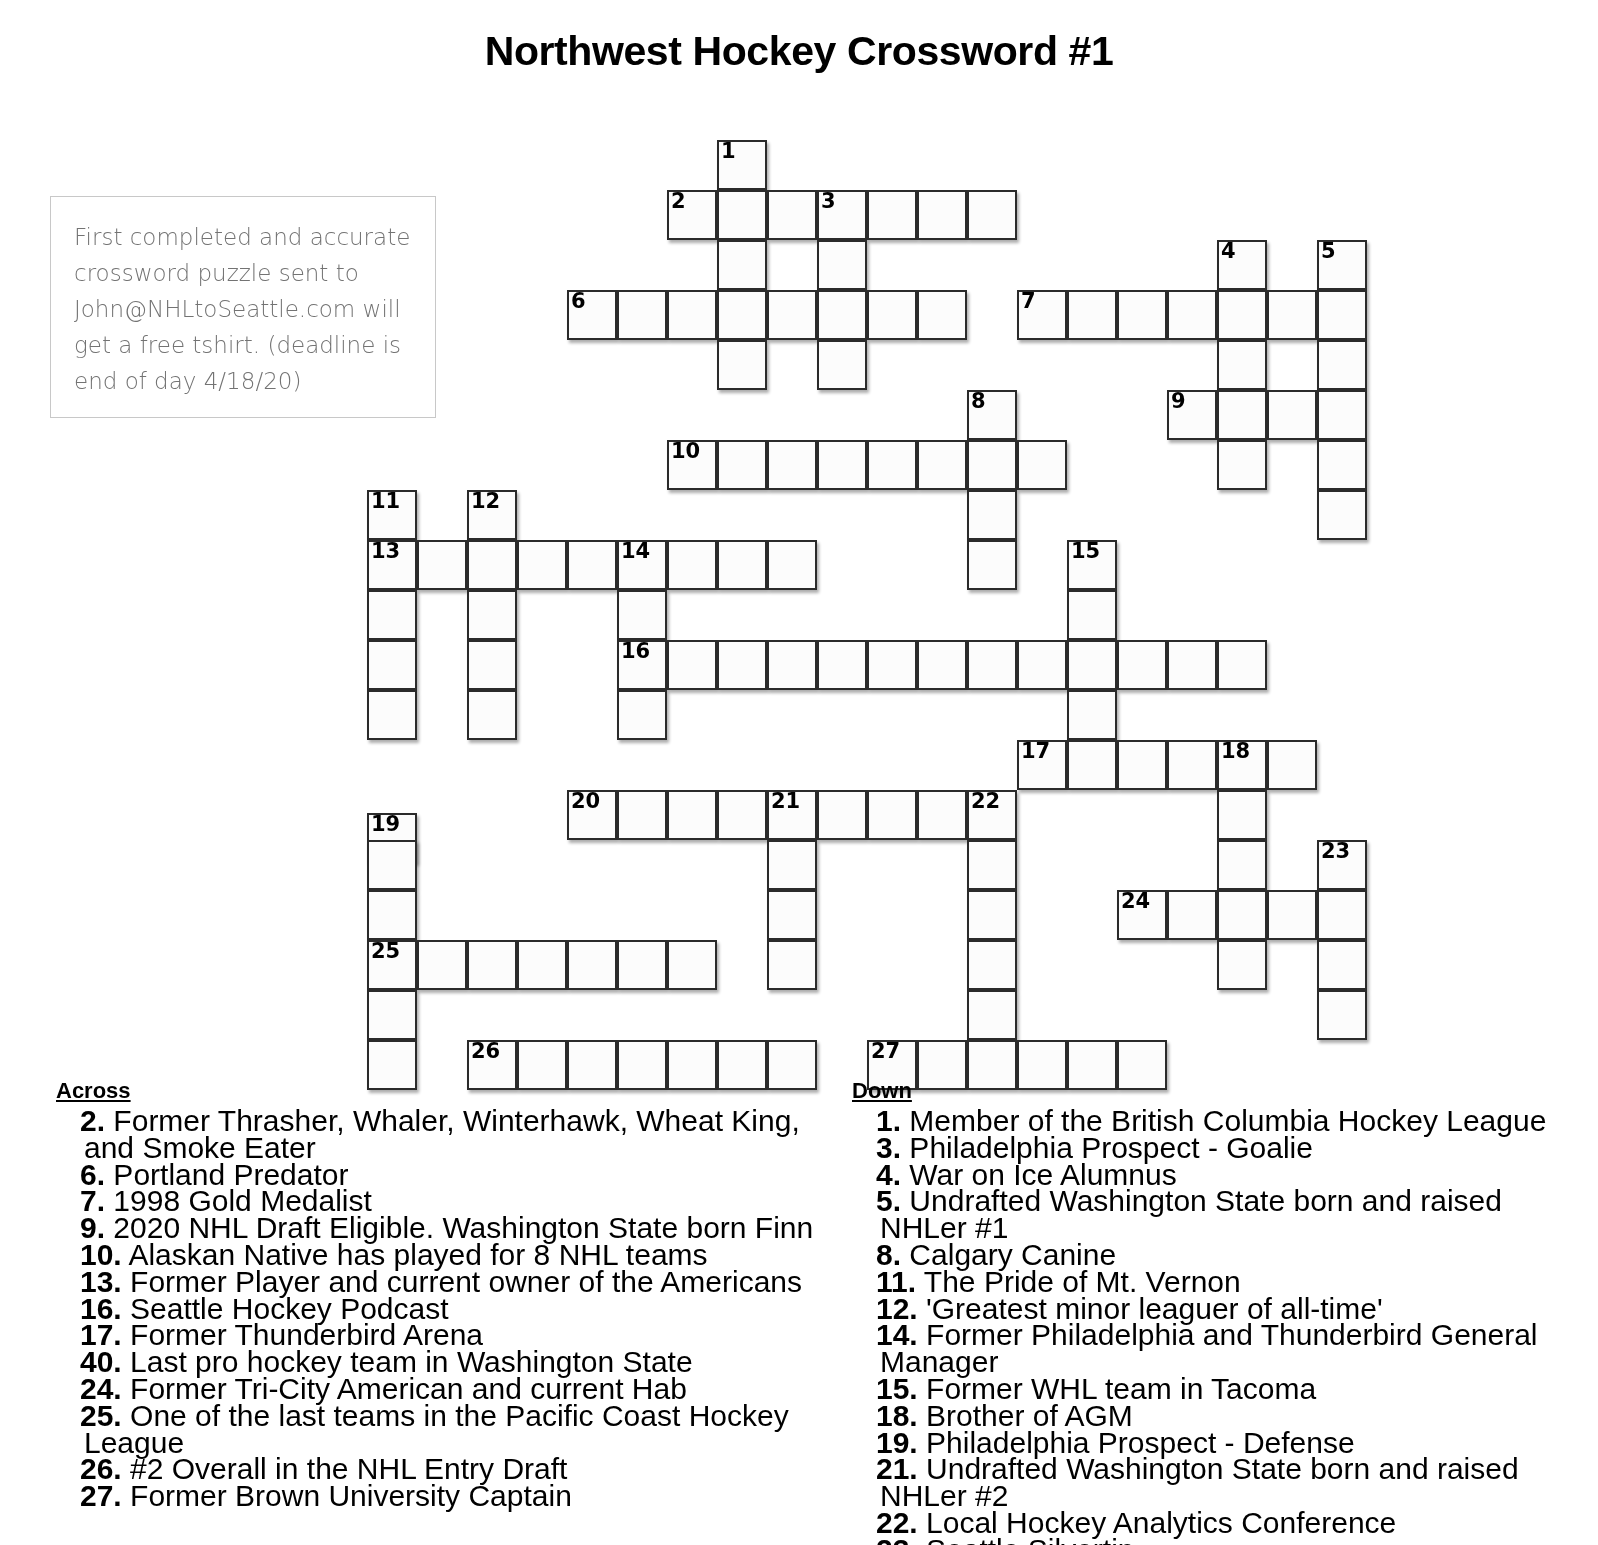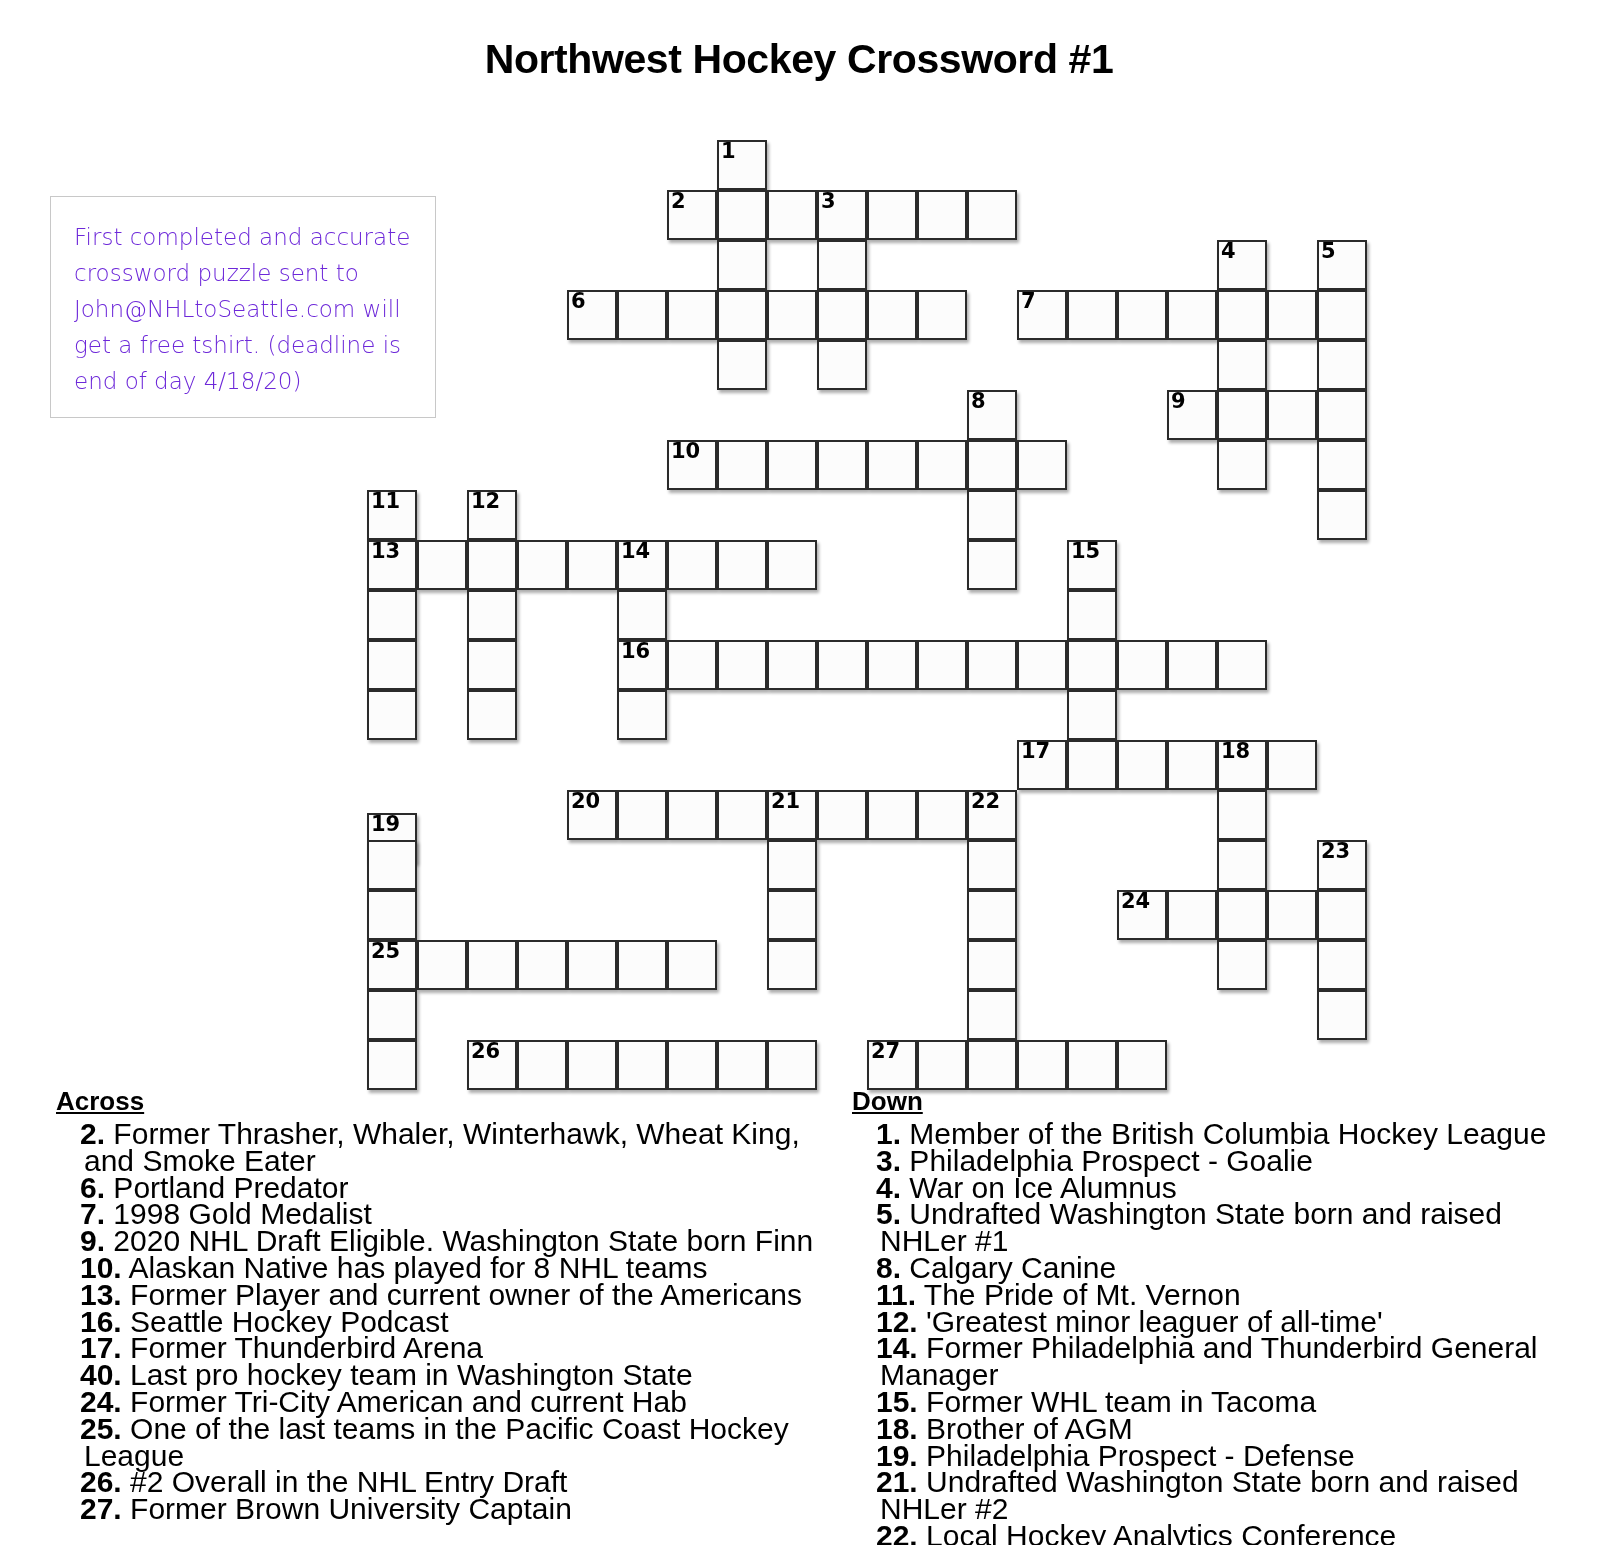--- a/index.html
+++ b/index.html
@@ -15,21 +15,21 @@
     position: relative;
     overflow: hidden;
   }
 
   #page-title {
     text-align: center;
     font-size: 41px;
     font-weight: bold;
     letter-spacing: -0.4px;
     margin: 0;
-    padding-top: 36px;
+    padding-top: 28px;
     font-family: "Liberation Sans", sans-serif;
   }
 
   
   #note-box {
     position: absolute;
     left: 50px;
     top: 196px;
     width: 386px;
     height: 222px;
@@ -37,21 +37,21 @@
     box-sizing: border-box;
     background: #ffffff;
   }
   #note-box .note-text {
     position: absolute;
     left: 23px;
     top: 22px;
     right: 12px;
     font-size: 23px;
     line-height: 36px;
-    color: #6d28d9;
+    color: #737373;
     font-family: "DejaVu Sans", sans-serif;
     font-weight: 300;
   }
 
   
   #grid-wrap {
     position: absolute;
     left: 0;
     top: 0;
     width: 1598px;
@@ -88,24 +88,24 @@
     height: 470px;
   }
   .clue-col {
     position: absolute;
     top: 0;
   }
   #across-col { left: 56px; width: 790px; }
   #down-col   { left: 852px; width: 700px; }
 
   .clue-head {
-    font-size: 26px;
+    font-size: 22px;
     font-weight: bold;
     text-decoration: underline;
-    margin: 8px 0 4px 0;
+    margin: 0 0 4px 0;
     font-family: "Liberation Sans", sans-serif;
   }
   ul.clue-list {
     list-style: none;
     margin: 0;
     padding: 0 0 0 28px;
   }
   ul.clue-list li {
     font-size: 30px;
     line-height: 26.8px;

